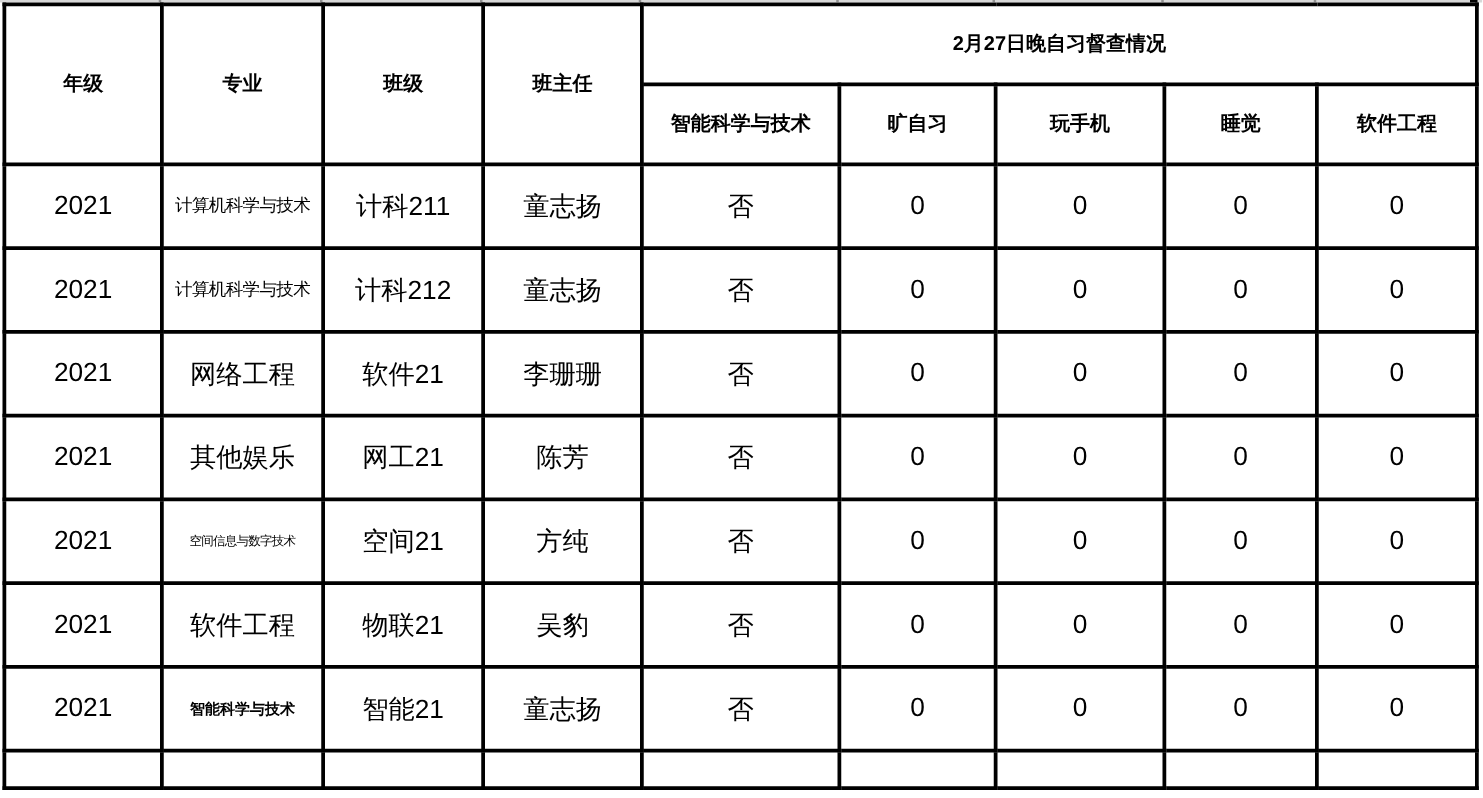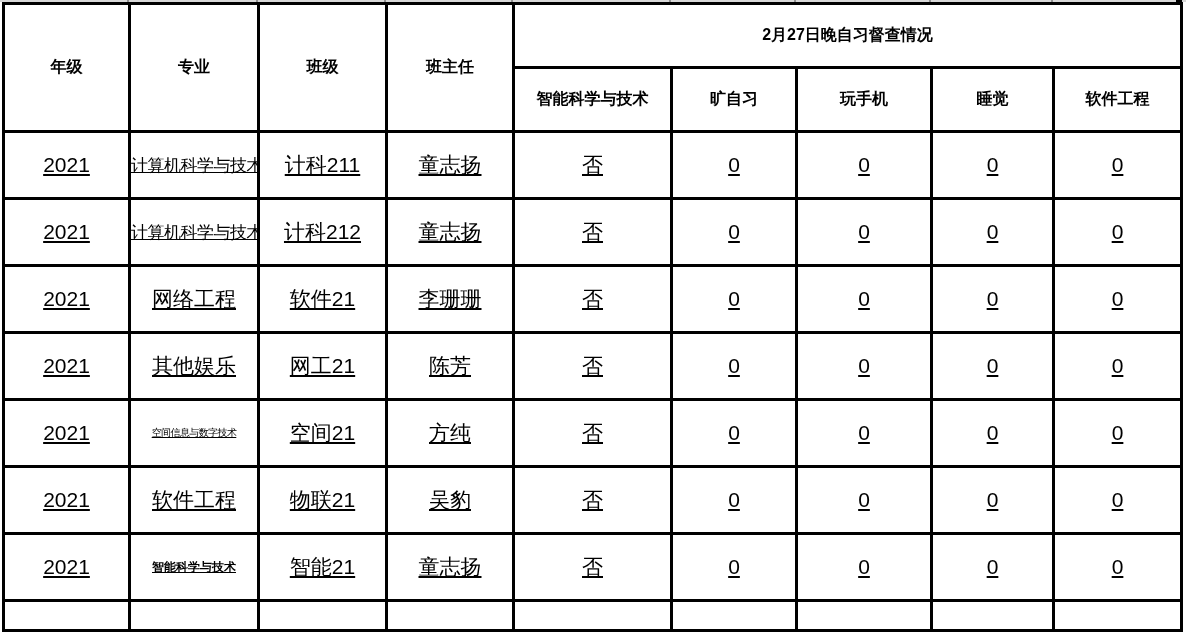--- a/index.html
+++ b/index.html
@@ -57,28 +57,28 @@
   }
   table.grid th {
     font-weight: bold;
     font-size: 16px;
   }
   th.group-h {
     font-size: 21px;
   }
   tr.h-top   { height: 64px; }
   tr.h-sub   { height: 64px; }
-  tr.datarow { height: 67px; text-decoration: underline; }
+  tr.datarow { height: 67px; }
   tr.cliprow { height: 30px; }
   td {
     font-size: 21px;
     font-weight: normal;
   }
   td.fit-8 {           
-    font-size: 17px;
+    font-size: 14px;
     letter-spacing: -0.5px;
   }
   td.fit-9 {           
     font-size: 10px;
     letter-spacing: -0.6px;
   }
   td.fit-7b {          
     font-size: 12px;
     font-weight: bold;
   }

